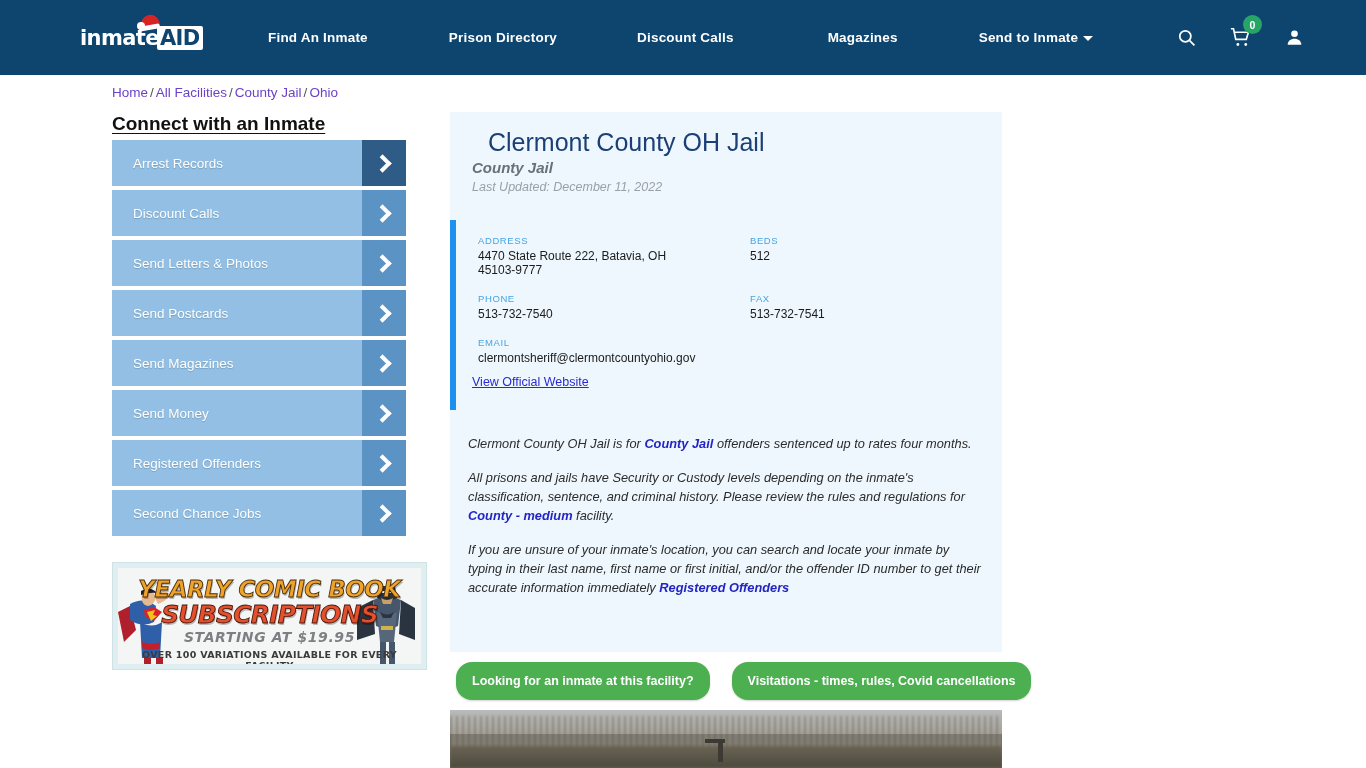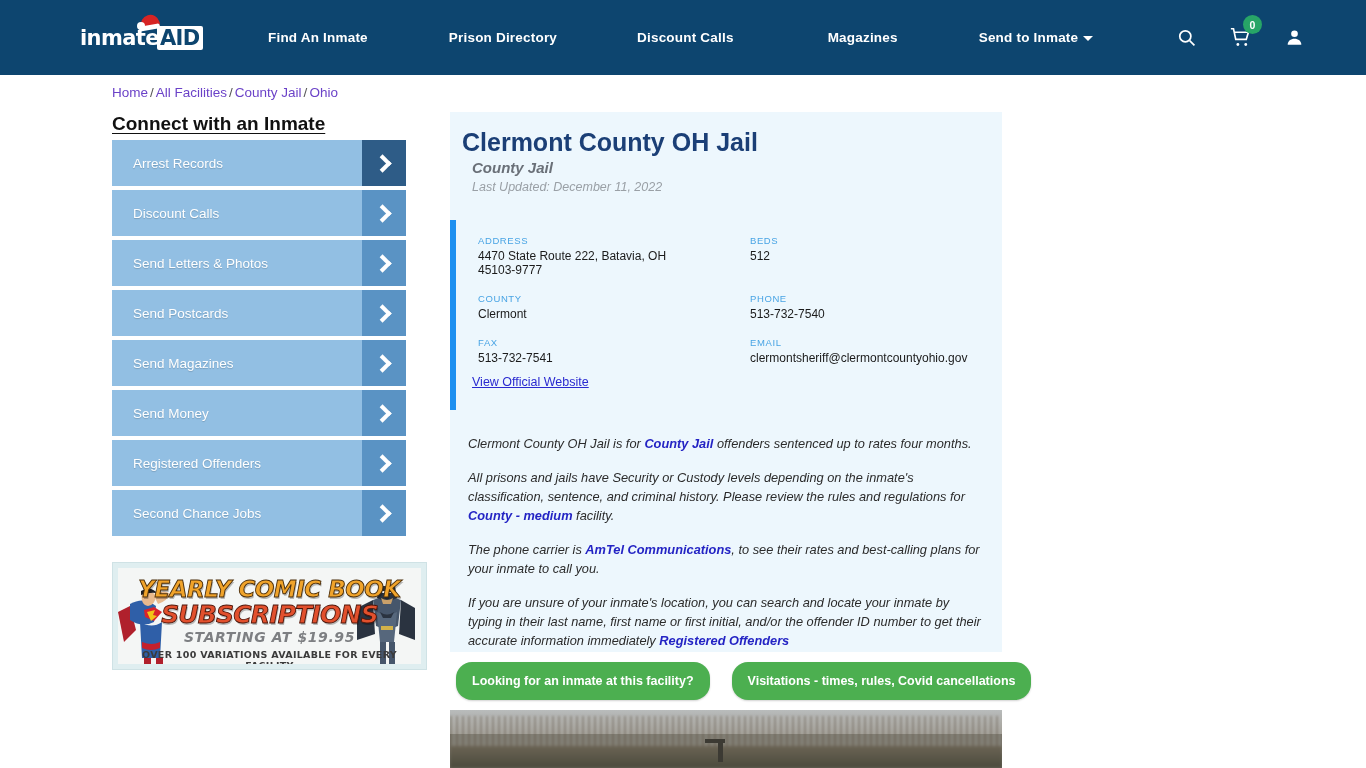--- a/index.html
+++ b/index.html
@@ -185,22 +185,22 @@
     position: absolute; right: -2px; bottom: 0; width: 72px; height: 82px;
   }
 
   
   .main-panel {
     position: absolute; left: 450px; top: 112px;
     width: 552px; height: 540px;
     background: #edf7fd;
   }
   .fac-title {
-    position: absolute; left: 12px; top: 16px;
-    font-size: 25px; font-weight: bold; color: #1b3f76;
+    position: absolute; left: 38px; top: 16px;
+    font-size: 25px; font-weight: normal; color: #1b3f76;
   }
   .fac-sub {
     position: absolute; left: 22px; top: 47px;
     font-size: 15px; font-weight: bold; font-style: italic;
     color: #6a7078;
   }
   .fac-updated {
     position: absolute; left: 22px; top: 68px;
     font-size: 12.5px; font-style: italic; color: #9aa0a6;
   }
@@ -442,44 +442,39 @@
     <div class="info-grid">
       <div>
         <div class="info-key">ADDRESS</div>
         <div class="info-val">4470 State Route 222, Batavia, OH 45103-9777</div>
       </div>
       <div>
         <div class="info-key">BEDS</div>
         <div class="info-val">512</div>
       </div>
       <div>
-        <div class="info-key">COUNTY</div>
-        <div class="info-val">Clermont</div>
-      </div>
-      <div>
         <div class="info-key">PHONE</div>
         <div class="info-val">513-732-7540</div>
       </div>
       <div>
         <div class="info-key">FAX</div>
         <div class="info-val">513-732-7541</div>
       </div>
       <div>
         <div class="info-key">EMAIL</div>
         <div class="info-val">clermontsheriff@clermontcountyohio.gov</div>
       </div>
     </div>
   </div>
 
   <div class="official-link">View Official Website</div>
 
   <div class="body-copy">
     <p><span>Clermont County OH Jail is for </span><a>County Jail</a><span> offenders sentenced up to rates four months.</span></p>
     <p><span>All prisons and jails have Security or Custody levels depending on the inmate's classification, sentence, and criminal history. Please review the rules and regulations for </span><a>County - medium</a><span> facility.</span></p>
-    <p><span>The phone carrier is </span><a>AmTel Communications</a><span>, to see their rates and best-calling plans for your inmate to call you.</span></p>
     <p><span>If you are unsure of your inmate's location, you can search and locate your inmate by typing in their last name, first name or first initial, and/or the offender ID number to get their accurate information immediately </span><a>Registered Offenders</a></p>
   </div>
 </div>
 
 <div class="green-row">
   <div class="green-btn">Looking for an inmate at this facility?</div>
   <div class="green-btn">Visitations - times, rules, Covid cancellations</div>
 </div>
 
 <div class="facility-photo">

